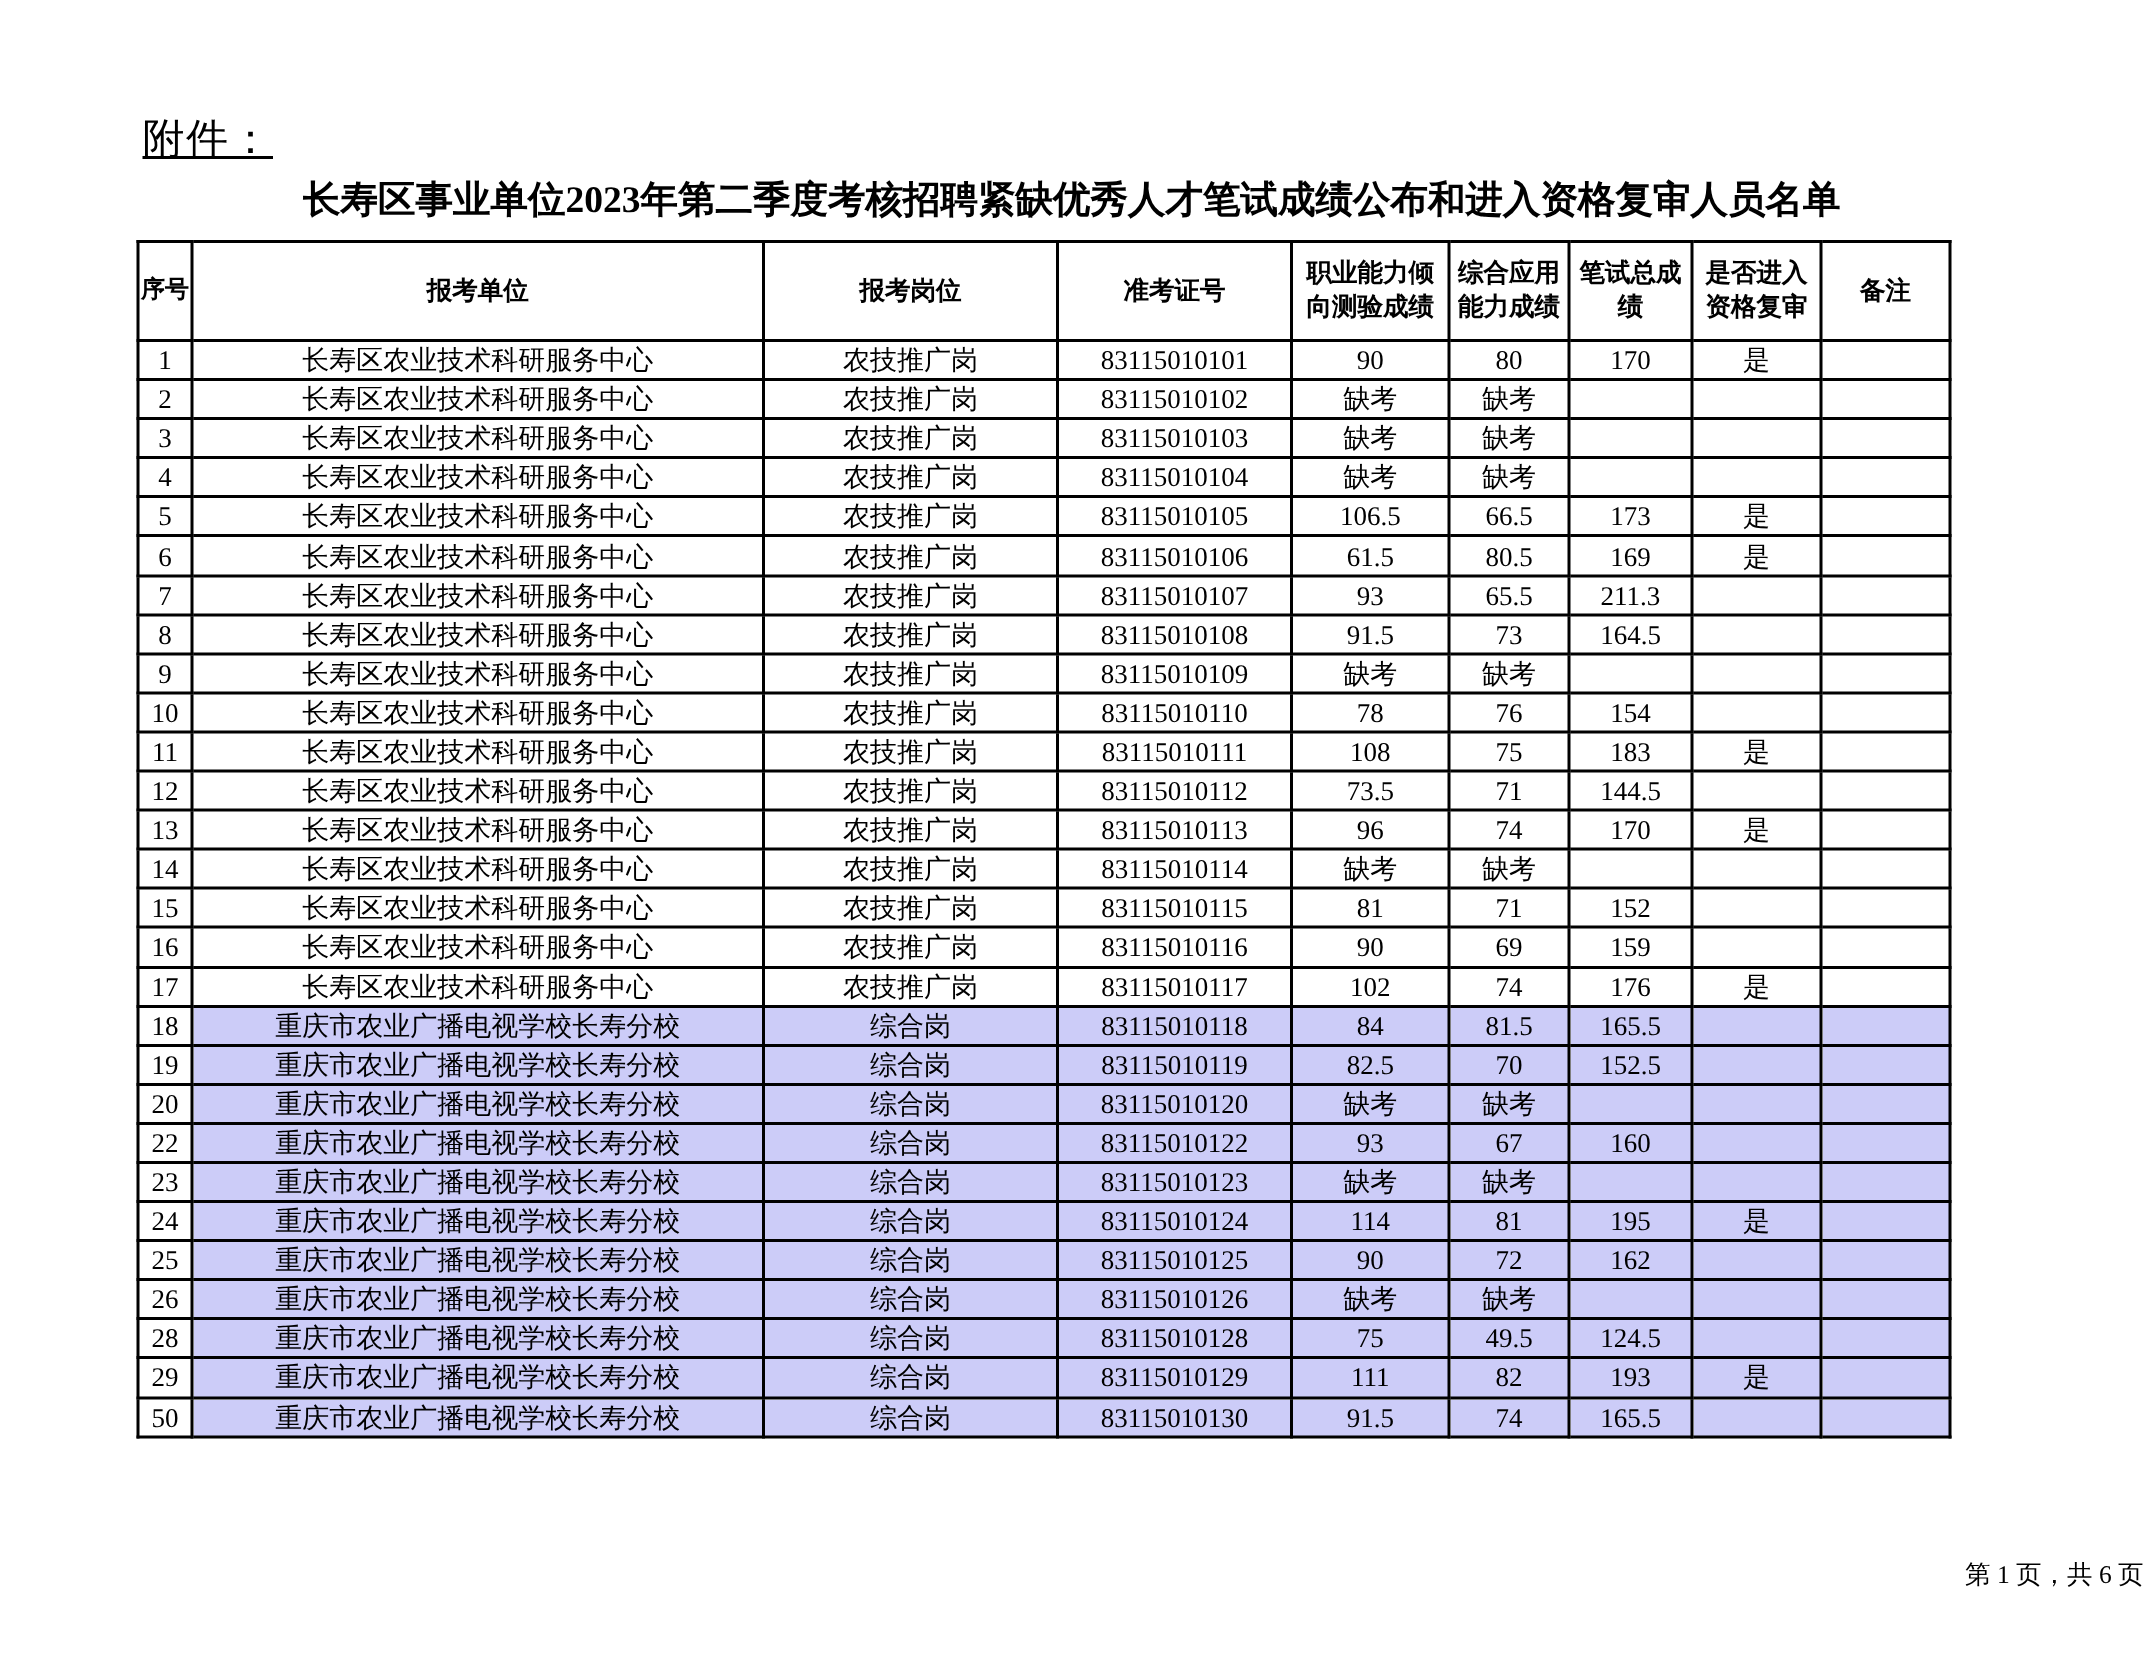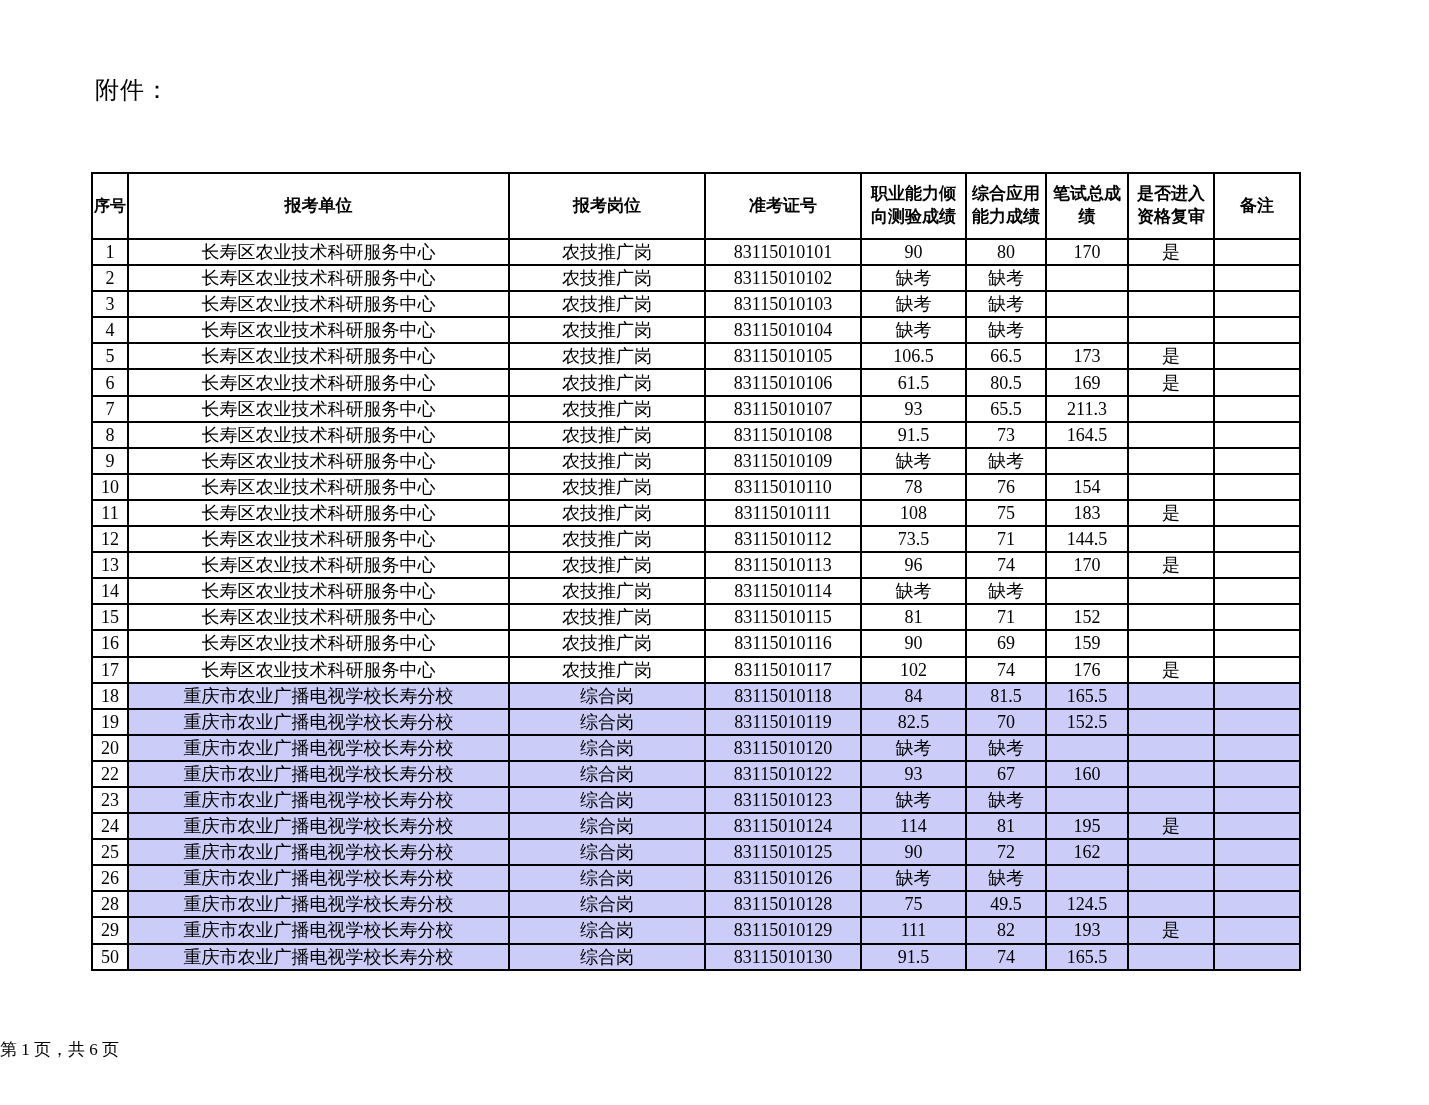--- a/index.html
+++ b/index.html
@@ -13,38 +13,39 @@
     height: 1105px;
     background: #ffffff;
     overflow: hidden;
     font-family: "Liberation Serif", "DejaVu Serif", serif;
     color: #000000;
   }
   .attachment-label {
     position: absolute;
     left: 95px;
     top: 74px;
-    font-size: 24px;
+    font-size: 28px;
     letter-spacing: 1px;
+    text-decoration: underline;
   }
   .doc-title {
     position: absolute;
     left: 0;
     right: 0;
     top: 116px;
     text-align: center;
     font-weight: bold;
     font-size: 25px;
     letter-spacing: 0px;
     font-family: "Liberation Serif", "DejaVu Serif", serif;
   }
   table.results {
     position: absolute;
     left: 91px;
-    top: 172px;
+    top: 160px;
     width: 1208px;
     border-collapse: collapse;
     table-layout: fixed;
     border-radius: 25px;
   }
   table.results th,
   table.results td {
     border: 2px solid #000000;
     text-align: center;
     vertical-align: middle;
@@ -74,32 +75,33 @@
   }
   table.results tr.highlight td:first-child {
     background: #ffffff;
     text-align: center;
   }
   .page-footer {
     position: absolute;
     left: 0;
     right: 0;
     top: 1038px;
-    text-align: left;
+    text-align: right;
     font-size: 17px;
     font-family: "Liberation Serif", "DejaVu Serif", serif;
   }
 </style>
 </head>
 <body>
 
 <div class="page">
 
   <div class="attachment-label">附件：</div>
 
+  <div class="doc-title">长寿区事业单位2023年第二季度考核招聘紧缺优秀人才笔试成绩公布和进入资格复审人员名单</div>
 
   <table class="results">
     <colgroup>
       <col style="width:36px">
       <col style="width:381px">
       <col style="width:196px">
       <col style="width:156px">
       <col style="width:105px">
       <col style="width:80px">
       <col style="width:82px">

